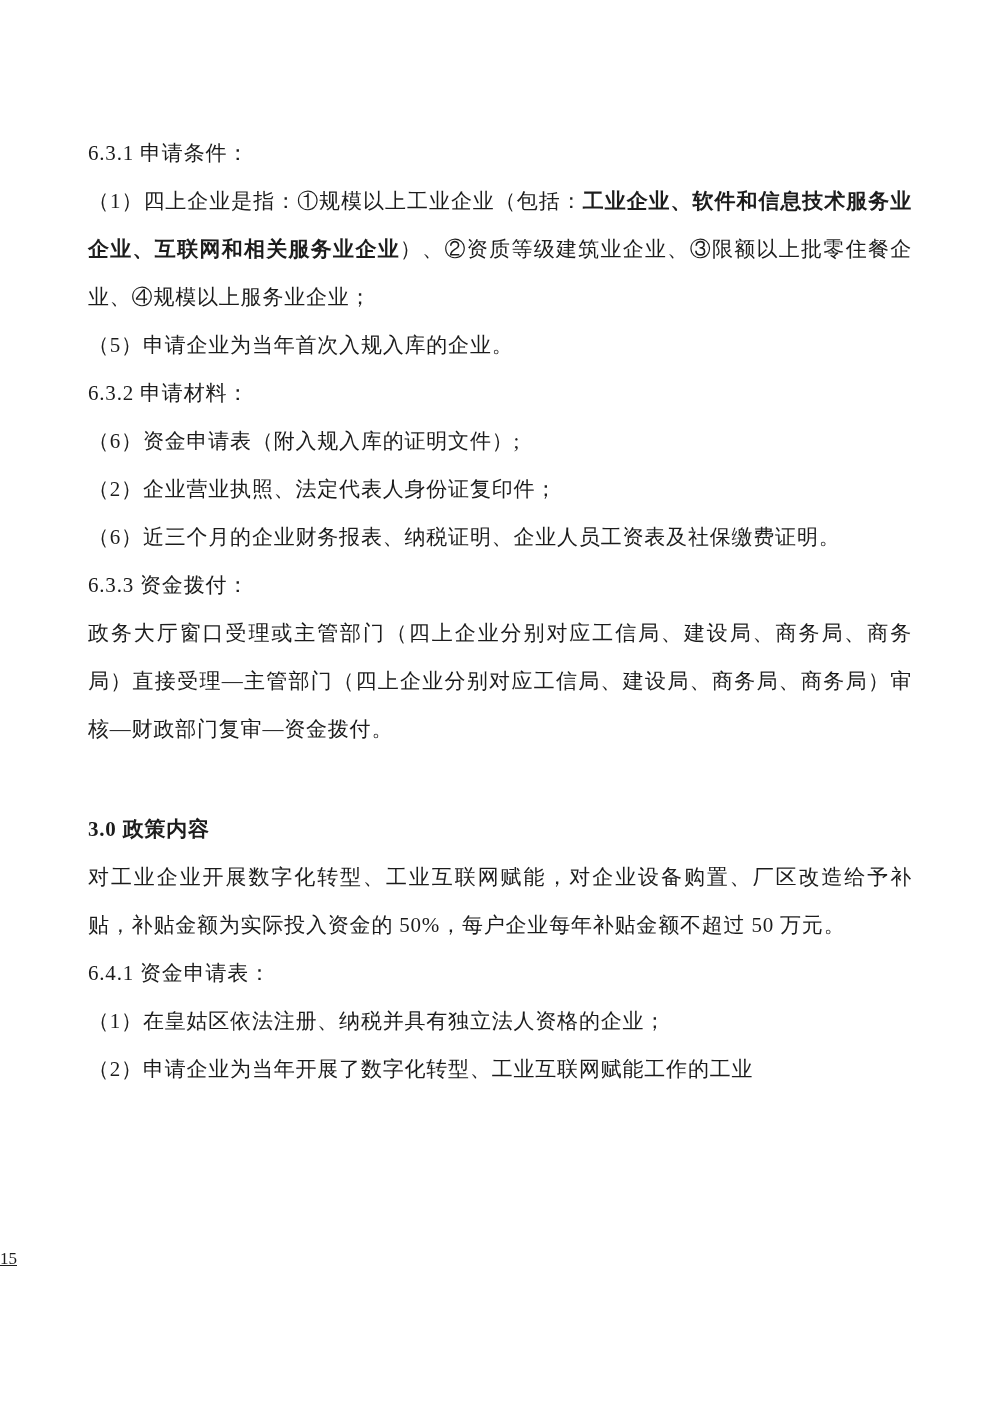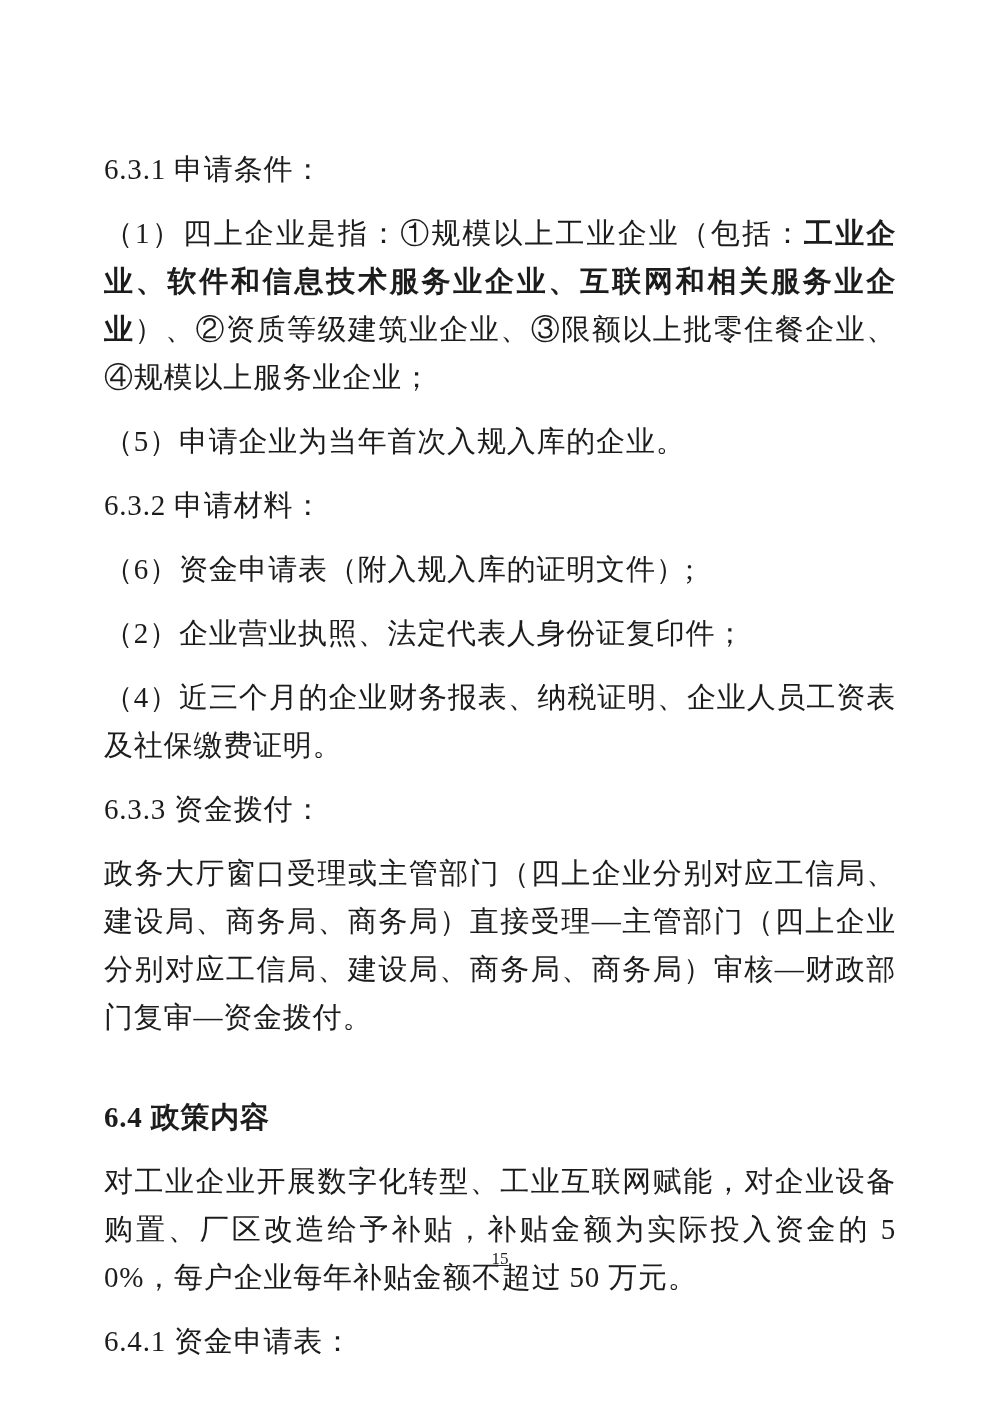--- a/index.html
+++ b/index.html
@@ -17,41 +17,41 @@
     color: #1c1c1c;
     overflow: hidden;
   }
   .content {
     position: absolute;
     top: 129px;
     left: 88px;
     width: 824px;
   }
   .content p {
-    margin: 16px;
-    font-size: 29px;
+    margin: 0;
+    font-size: 21px;
     line-height: 48px;
     letter-spacing: 0.8px;
     text-align: justify;
     text-justify: inter-ideograph;
     word-break: break-all;
   }
   .bold {
     font-weight: bold;
   }
   .section-heading-bold {
     font-weight: bold;
     margin-top: 52px !important;
   }
   .page-footer {
     position: absolute;
     top: 1248px;
     left: 0;
     width: 100%;
-    text-align: center;
+    text-align: left;
     font-size: 17px;
     line-height: 22px;
     color: #1c1c1c;
     text-decoration: underline;
   }
 </style>
 </head>
 <body>
 
 <div class="page">
@@ -63,30 +63,32 @@
 
 
     <p>（5）申请企业为当年首次入规入库的企业。</p>
 
     <p>6.3.2 申请材料：</p>
 
     <p>（6）资金申请表（附入规入库的证明文件）;</p>
 
     <p>（2）企业营业执照、法定代表人身份证复印件；</p>
 
-    <p>（4）近三个月的企业财务报表、纳税证明、企业人员工资表及社保缴费证明。</p>
+    <p>（6）近三个月的企业财务报表、纳税证明、企业人员工资表及社保缴费证明。</p>
 
     <p>6.3.3 资金拨付：</p>
 
     <p>政务大厅窗口受理或主管部门（四上企业分别对应工信局、建设局、商务局、商务局）直接受理—主管部门（四上企业分别对应工信局、建设局、商务局、商务局）审核—财政部门复审—资金拨付。</p>
 
-    <p class="section-heading-bold">6.4 政策内容</p>
+    <p class="section-heading-bold">3.0 政策内容</p>
 
     <p>对工业企业开展数字化转型、工业互联网赋能，对企业设备购置、厂区改造给予补贴，补贴金额为实际投入资金的 50%，每户企业每年补贴金额不超过 50 万元。</p>
 
     <p>6.4.1 资金申请表：</p>
 
+    <p>（1）在皇姑区依法注册、纳税并具有独立法人资格的企业；</p>
 
+    <p>（2）申请企业为当年开展了数字化转型、工业互联网赋能工作的工业</p>
 
   </div>
 
   <div class="page-footer">15</div>
 </div>
 
 </body></html>

